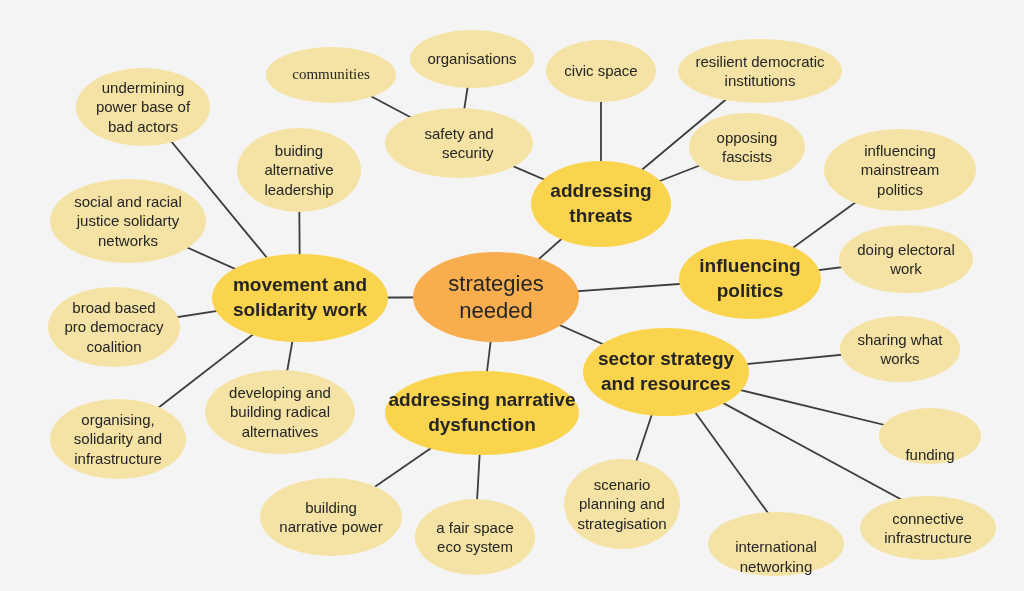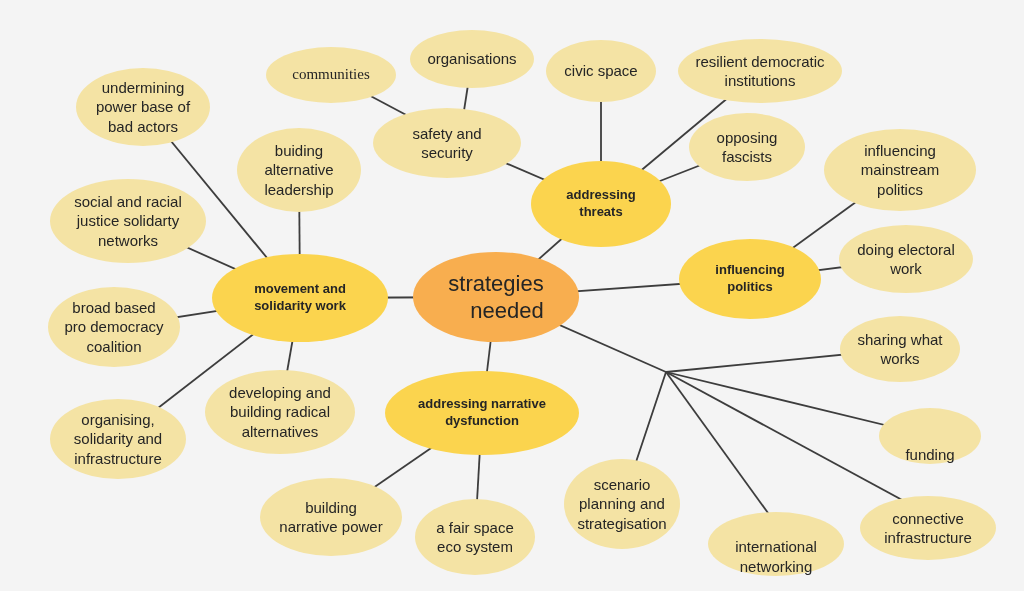--- a/index.html
+++ b/index.html
@@ -34,21 +34,21 @@
     cursor: default;
   }
   .node.center {
     background: #f8ae4f;
     font-size: 22px;
     font-weight: 400;
     line-height: 1.25;
   }
   .node.branch {
     background: #fbd44e;
-    font-size: 13px;
+    font-size: 19px;
     font-weight: 700;
     line-height: 1.3;
   }
   .node.leaf {
     background: #f4e3a4;
     font-size: 15px;
     font-weight: 400;
     line-height: 1.3;
   }
 </style>
@@ -78,28 +78,30 @@
       <line x1="750" y1="279" x2="906" y2="259" stroke="#3d3d3d" stroke-width="1.8"></line>
       <line x1="666" y1="372" x2="900" y2="349" stroke="#3d3d3d" stroke-width="1.8"></line>
       <line x1="666" y1="372" x2="930" y2="436" stroke="#3d3d3d" stroke-width="1.8"></line>
       <line x1="666" y1="372" x2="928" y2="514" stroke="#3d3d3d" stroke-width="1.8"></line>
       <line x1="666" y1="372" x2="776" y2="524" stroke="#3d3d3d" stroke-width="1.8"></line>
       <line x1="666" y1="372" x2="622" y2="504" stroke="#3d3d3d" stroke-width="1.8"></line>
       <line x1="482" y1="413" x2="331" y2="517" stroke="#3d3d3d" stroke-width="1.8"></line>
       <line x1="482" y1="413" x2="475" y2="537" stroke="#3d3d3d" stroke-width="1.8"></line>
     </svg>
 
-<div class="node center" style="left: 413px; top: 252px; width: 166px; height: 90px; text-align: right;"><span>strategies
+<div class="node center" style="left: 413px; top: 252px; width: 166px; height: 90px;"><span>strategies
 needed</span></div>
     <div class="node branch" style="left: 212px; top: 254px; width: 176px; height: 88px;"><span>movement and
 solidarity work</span></div>
     <div class="node branch" style="left: 531px; top: 161px; width: 140px; height: 86px;"><span>addressing
 threats</span></div>
     <div class="node branch" style="left: 679px; top: 239px; width: 142px; height: 80px;"><span>influencing
 politics</span></div>
+    <div class="node branch" style="left: 583px; top: 328px; width: 166px; height: 88px;"><span>sector strategy
+and resources</span></div>
     <div class="node branch" style="left: 385px; top: 371px; width: 194px; height: 84px;"><span>addressing narrative
 dysfunction</span></div>
     <div class="node leaf" style="left: 76px; top: 68px; width: 134px; height: 78px;"><span>undermining
 power base of
 bad actors</span></div>
     <div class="node leaf" style="left: 237px; top: 128px; width: 124px; height: 84px;"><span>buiding
 alternative
 leadership</span></div>
     <div class="node leaf" style="left: 50px; top: 179px; width: 156px; height: 84px;"><span>social and racial
 justice solidarty
@@ -108,21 +110,21 @@
 pro democracy
 coalition</span></div>
     <div class="node leaf" style="left: 50px; top: 399px; width: 136px; height: 80px;"><span>organising,
 solidarity and
 infrastructure</span></div>
     <div class="node leaf" style="left: 205px; top: 370px; width: 150px; height: 84px;"><span>developing and
 building radical
 alternatives</span></div>
     <div class="node leaf" style="left: 266px; top: 47px; width: 130px; height: 56px; font-family: Liberation Serif, serif;"><span>communities</span></div>
     <div class="node leaf" style="left: 410px; top: 30px; width: 124px; height: 58px;"><span>organisations</span></div>
-    <div class="node leaf" style="left: 373px; top: 108px; width: 148px; height: 70px;"><span>safety and
+    <div class="node leaf" style="left: 385px; top: 108px; width: 148px; height: 70px; text-align: right;"><span>safety and
 security</span></div>
     <div class="node leaf" style="left: 546px; top: 40px; width: 110px; height: 62px;"><span>civic space</span></div>
     <div class="node leaf" style="left: 678px; top: 39px; width: 164px; height: 64px;"><span>resilient democratic
 institutions</span></div>
     <div class="node leaf" style="left: 689px; top: 113px; width: 116px; height: 68px;"><span>opposing
 fascists</span></div>
     <div class="node leaf" style="left: 824px; top: 129px; width: 152px; height: 82px;"><span>influencing
 mainstream
 politics</span></div>
     <div class="node leaf" style="left: 839px; top: 225px; width: 134px; height: 68px;"><span>doing electoral

